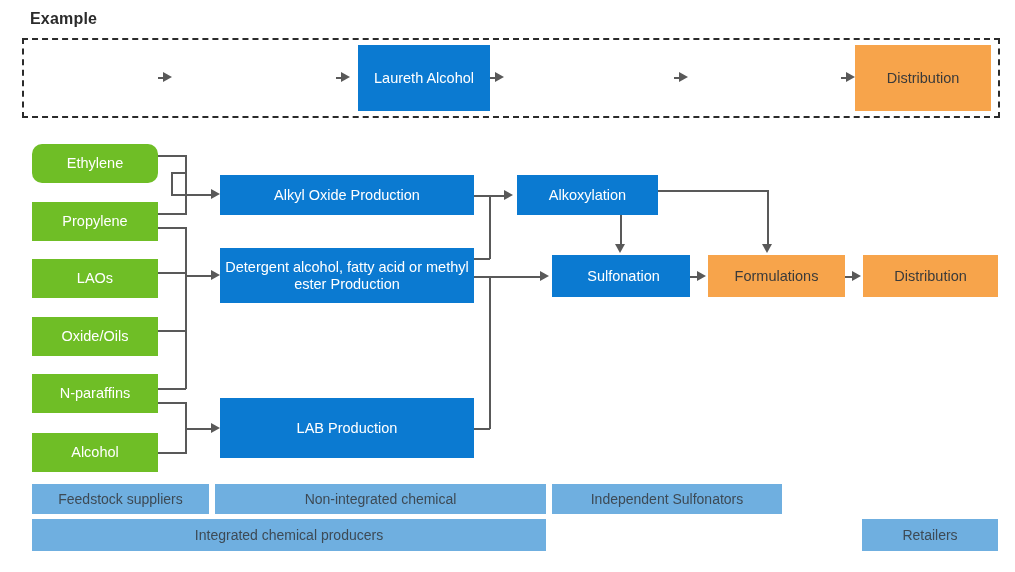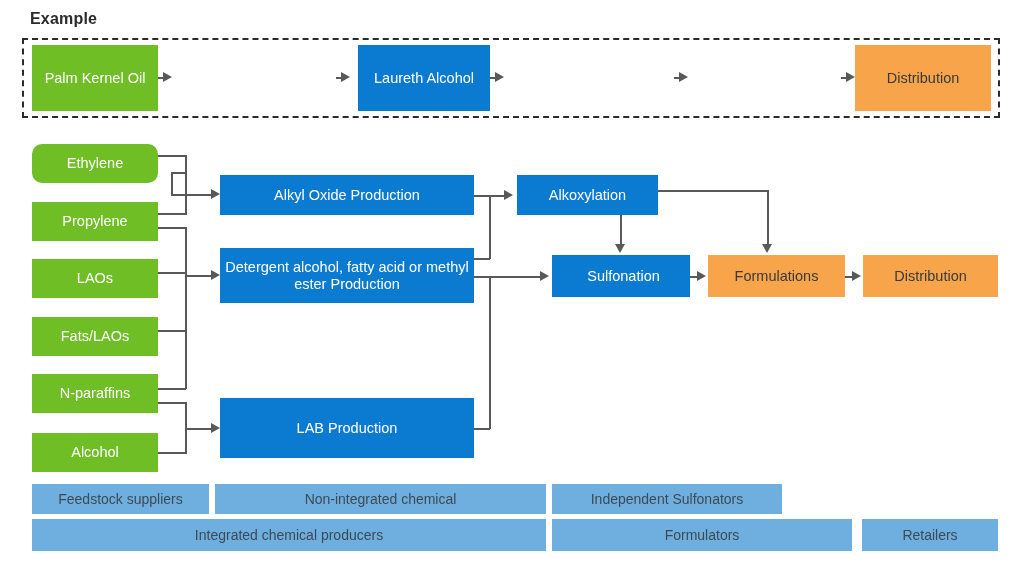--- a/index.html
+++ b/index.html
@@ -55,21 +55,20 @@
 </style>
 </head>
 <body>
 
 <div id="canvas">
 
   <div class="abs title">Example</div>
 
   <div class="abs example-frame"></div>
 
-  <div class="abs node green" style="left:32px;top:45px;width:126px;height:66px;">Palm Kernel Oil</div>
   <div class="abs arrow right" style="left:163px;top:72px;"></div>
   <div class="abs ln hl" style="left:158px;top:77px;width:8px;"></div>
 
   <div class="abs arrow right" style="left:341px;top:72px;"></div>
   <div class="abs ln hl" style="left:336px;top:77px;width:8px;"></div>
 
   <div class="abs node blue" style="left:358px;top:45px;width:132px;height:66px;">Laureth Alcohol</div>
   <div class="abs arrow right" style="left:495px;top:72px;"></div>
   <div class="abs ln hl" style="left:490px;top:77px;width:8px;"></div>
 
@@ -77,21 +76,21 @@
   <div class="abs ln hl" style="left:674px;top:77px;width:8px;"></div>
 
   <div class="abs arrow right" style="left:846px;top:72px;"></div>
   <div class="abs ln hl" style="left:841px;top:77px;width:8px;"></div>
 
   <div class="abs node orange" style="left:855px;top:45px;width:136px;height:66px;">Distribution</div>
 
   <div class="abs node green" style="left:32px;top:144px;width:126px;height:39px;border-radius:10px;">Ethylene</div>
   <div class="abs node green" style="left:32px;top:202px;width:126px;height:39px;">Propylene</div>
   <div class="abs node green" style="left:32px;top:259px;width:126px;height:39px;">LAOs</div>
-  <div class="abs node green" style="left:32px;top:317px;width:126px;height:39px;">Fats/LAOs</div>
+  <div class="abs node green" style="left:32px;top:317px;width:126px;height:39px;">Oxide/Oils</div>
   <div class="abs node green" style="left:32px;top:374px;width:126px;height:39px;">N-paraffins</div>
   <div class="abs node green" style="left:32px;top:433px;width:126px;height:39px;">Alcohol</div>
 
   <div class="abs ln hl" style="left:158px;top:155px;width:28px;"></div>
 
   <div class="abs ln hl" style="left:158px;top:213px;width:28px;"></div>
 
   <div class="abs ln vl" style="left:185px;top:155px;height:60px;"></div>
 
   <div class="abs ln hl" style="left:172px;top:172px;width:14px;"></div>
@@ -146,16 +145,15 @@
   <div class="abs arrow right" style="left:697px;top:271px;"></div>
 
   <div class="abs ln hl" style="left:845px;top:276px;width:10px;"></div>
   <div class="abs arrow right" style="left:852px;top:271px;"></div>
 
   <div class="abs legend" style="left:32px;top:484px;width:177px;height:30px;">Feedstock suppliers</div>
   <div class="abs legend" style="left:215px;top:484px;width:331px;height:30px;">Non-integrated chemical</div>
   <div class="abs legend" style="left:552px;top:484px;width:230px;height:30px;">Independent Sulfonators</div>
 
   <div class="abs legend" style="left:32px;top:519px;width:514px;height:32px;">Integrated chemical producers</div>
-  <div class="abs legend" style="left:552px;top:519px;width:300px;height:32px;">Formulators</div>
   <div class="abs legend" style="left:862px;top:519px;width:136px;height:32px;">Retailers</div>
 
 </div>
 
 </body></html>

